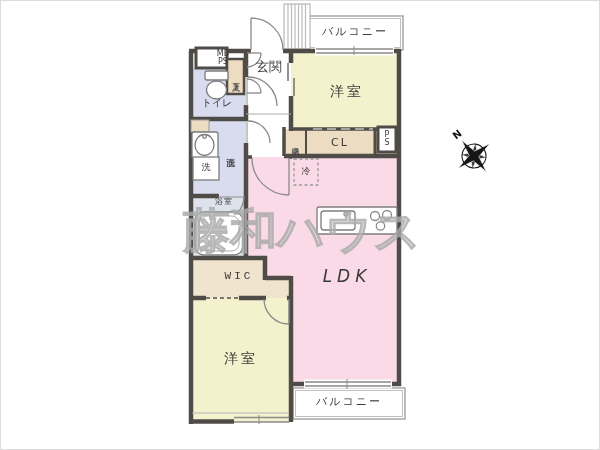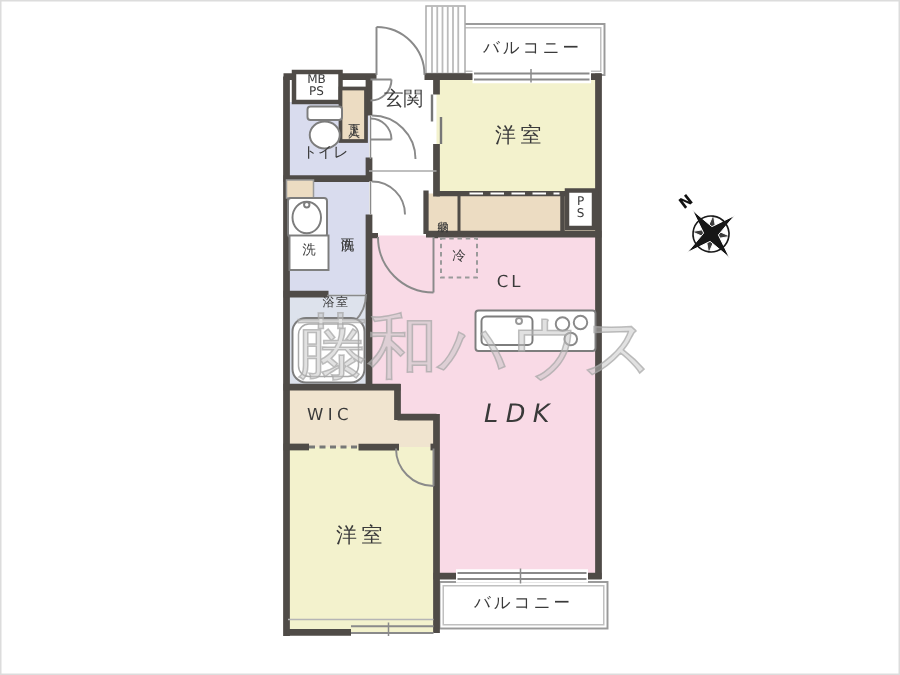--- a/index.html
+++ b/index.html
@@ -9,24 +9,24 @@
     font-family:"DejaVu Sans","Liberation Sans",sans-serif;
   }
   .canvas svg{position:absolute;left:0;top:0;}
   .lbl{
     position:absolute;transform:translate(-50%,-50%);
     color:#3a3a3a;white-space:nowrap;line-height:1.05;text-align:center;
   }
   .v{writing-mode:vertical-rl;text-orientation:upright;letter-spacing:1px;}
   .watermark{
     position:absolute;left:182px;top:199px;
-    font-size:47px;font-weight:400;letter-spacing:0;
+    font-size:47px;font-weight:700;letter-spacing:0;
     color:rgba(195,195,195,0.50);
     -webkit-text-stroke:1px rgba(165,165,165,0.7);
-    pointer-events:none;white-space:nowrap;margin-left:15px;
+    pointer-events:none;white-space:nowrap;
   }
 </style>
 </head>
 <body>
 
 <div class="canvas">
 
 <svg width="600" height="450" viewBox="0 0 600 450">
 
   <g>
@@ -187,35 +187,35 @@
     <path d="M 0 -13 L 3 -3 L 13 0 L 3 3 L 0 13 L -3 3 L -13 0 L -3 -3 Z" fill="#3c3c3c" stroke="#ffffff" stroke-width="0.6" transform="rotate(45)"></path>
     <path d="M 0 -20 L 3.5 -3.5 L 20 0 L 3.5 3.5 L 0 20 L -3.5 3.5 L -20 0 L -3.5 -3.5 Z" stroke="#ffffff" stroke-width="0.6" fill="#161616"></path>
     <circle r="12" fill="none" stroke="#1a1a1a" stroke-width="1.1"></circle>
     <text x="0" y="-24" text-anchor="middle" font-size="10" font-weight="bold" fill="#111111">N</text>
   </g>
 </svg>
 
   <div class="lbl" style="left:354px;top:31px;font-size:11px;letter-spacing:2px;">バルコニー</div>
   <div class="lbl" style="left:346px;top:90px;font-size:14px;letter-spacing:3px;">洋室</div>
   <div class="lbl" style="left:268px;top:66px;font-size:13px;">玄関</div>
-  <div class="lbl" style="left:210px;top:57px;font-size:8px;">
+  <div class="lbl" style="left:222px;top:57px;font-size:8px;">
     <span>MB</span><br>
     <span>PS</span>
   </div>
   <div class="lbl v" style="left:234px;top:76px;font-size:8px;">下足入</div>
   <div class="lbl" style="left:216px;top:103px;font-size:10px;font-family:Liberation Mono, monospace;">トイレ</div>
   <div class="lbl v" style="left:229px;top:151px;font-size:9px;">洗面</div>
   <div class="lbl" style="left:205px;top:167px;font-size:9px;">洗</div>
   <div class="lbl" style="left:223px;top:201px;font-size:8px;letter-spacing:1px;">浴室</div>
   <div class="lbl v" style="left:294px;top:141px;font-size:7.5px;">収納</div>
-  <div class="lbl" style="left:339px;top:142px;font-size:11px;letter-spacing:2px;margin-top:45px;">CL</div>
+  <div class="lbl" style="left:339px;top:142px;font-size:11px;letter-spacing:2px;">CL</div>
   <div class="lbl" style="left:386px;top:138px;font-size:8px;">
     <span>P</span><br>
     <span>S</span>
   </div>
   <div class="lbl" style="left:305px;top:171px;font-size:9px;">冷</div>
   <div class="lbl" style="left:346px;top:276px;font-size:17px;letter-spacing:5px;font-style:italic;">LDK</div>
-  <div class="lbl" style="left:219px;top:276px;font-size:11px;letter-spacing:3px;">WIC</div>
+  <div class="lbl" style="left:238px;top:276px;font-size:11px;letter-spacing:3px;font-family:Liberation Mono, monospace;">WIC</div>
   <div class="lbl" style="left:240px;top:357px;font-size:14px;letter-spacing:3px;">洋室</div>
   <div class="lbl" style="left:348px;top:401px;font-size:11px;letter-spacing:2px;">バルコニー</div>
 
   <div class="watermark">藤和ハウス</div>
 </div>
 
 </body></html>

